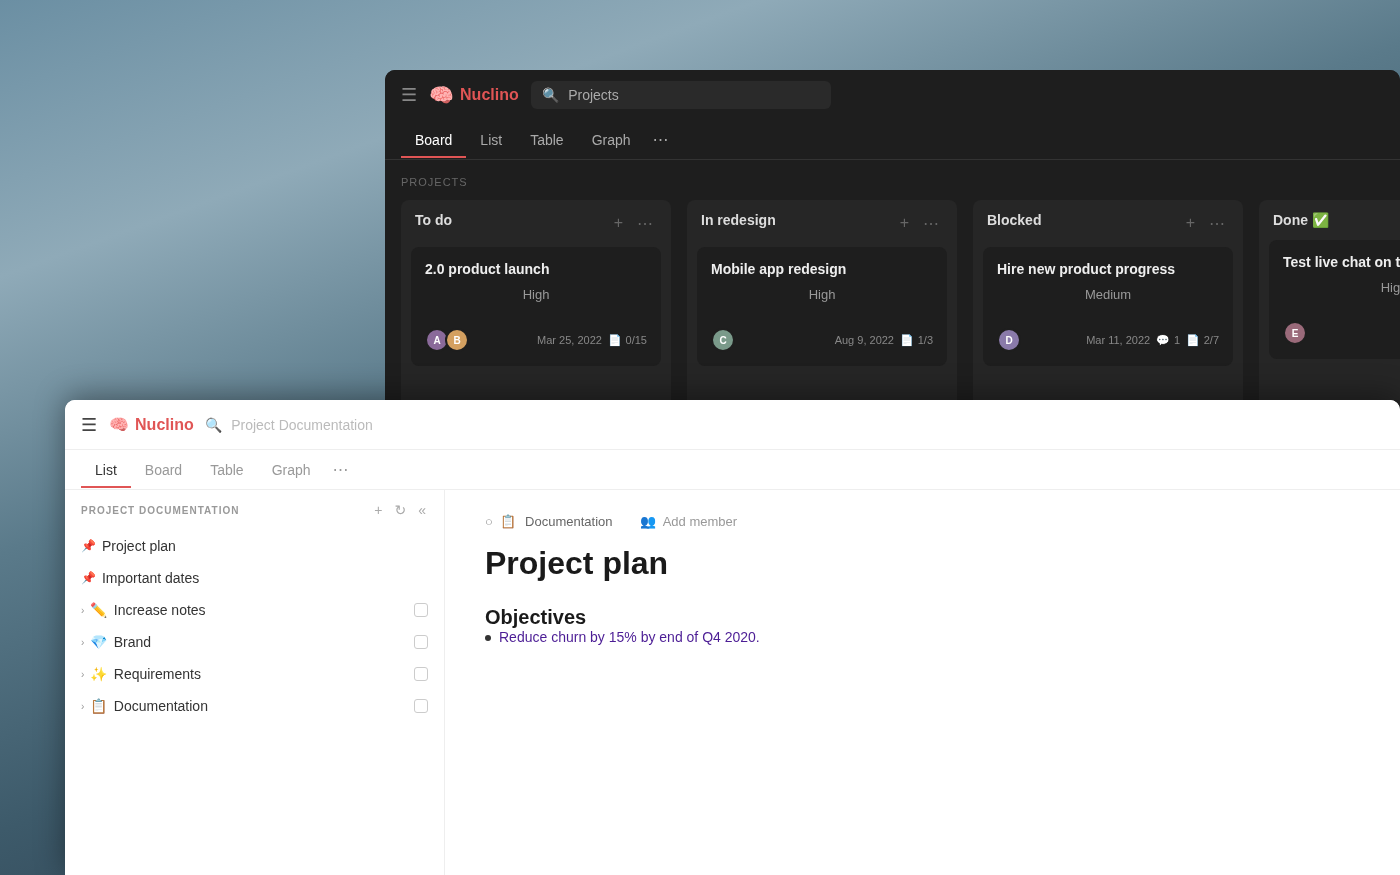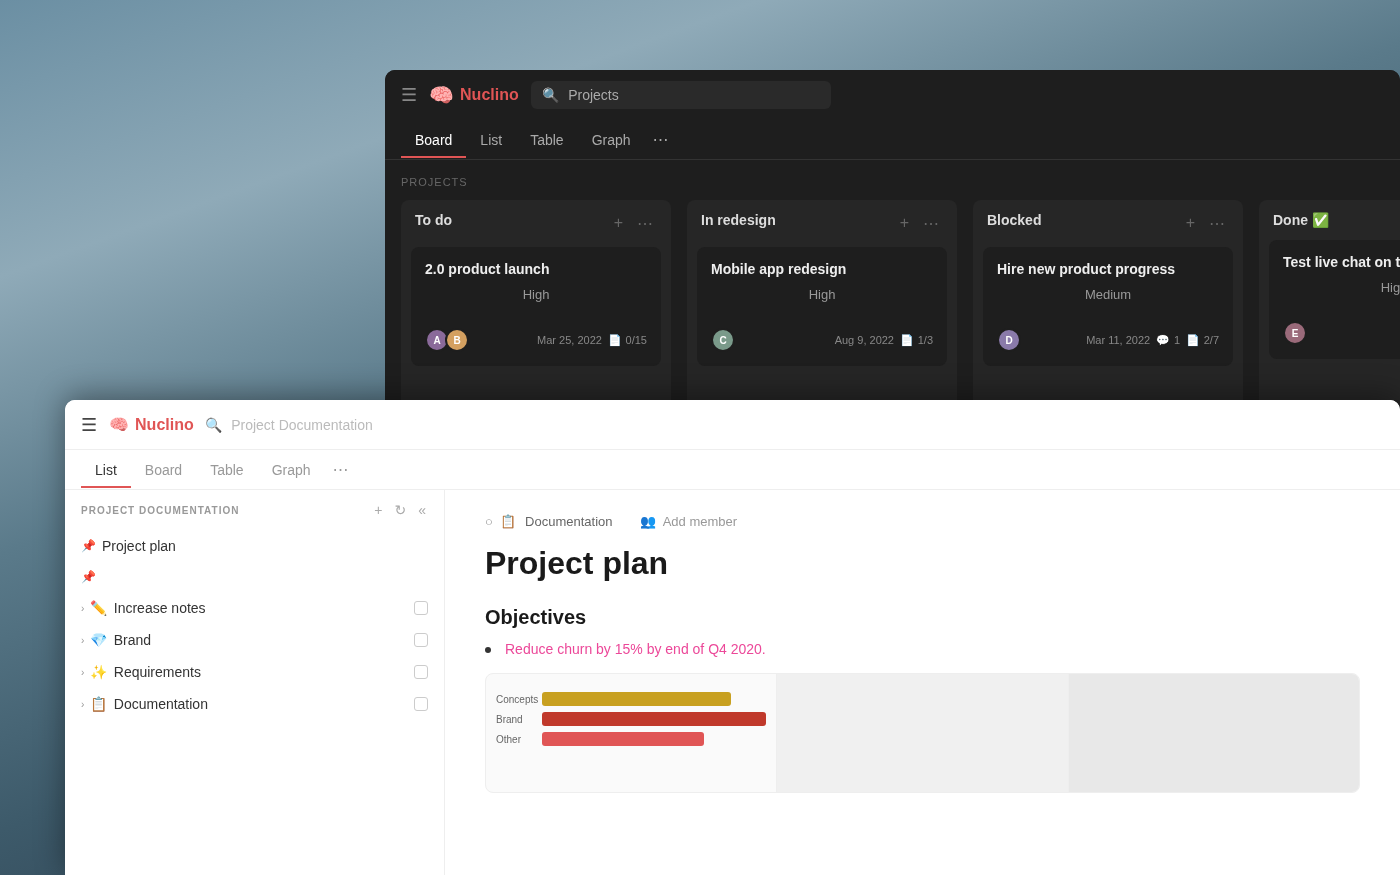--- a/index.html
+++ b/index.html
@@ -428,30 +428,29 @@
       font-size: 32px;
       font-weight: 700;
       color: #1a1a1a;
       margin-bottom: 24px;
     }
 
     .doc-section-title {
       font-size: 20px;
       font-weight: 600;
       color: #1a1a1a;
-      margin-bottom: 12px;
     }
 
     .doc-bullet {
       display: flex;
       align-items: flex-start;
-      gap: 14px;
+      gap: 8px;
       margin-bottom: 6px;
       font-size: 14px;
-      color: #ec4899;
+      color: #4c1d95;
     }
 
     .bullet-dot {
       width: 6px;
       height: 6px;
       border-radius: 50%;
       background: #333;
       margin-top: 6px;
       flex-shrink: 0;
     }
@@ -657,20 +656,21 @@
         <span class="sidebar-icon-btn">«</span>
       </div>
 
       <div class="sidebar-item">
         <span class="sidebar-item-pin">📌</span>
         <span class="sidebar-item-text">Project plan</span>
       </div>
 
       <div class="sidebar-item">
         <span class="sidebar-item-pin">📌</span>
+        <span class="sidebar-item-text">Important dates</span>
       </div>
 
       <div class="sidebar-group">
         <span class="sidebar-chevron">›</span>
         <span class="sidebar-group-emoji">✏️</span>
         <span class="sidebar-group-text">Increase notes</span>
         <div class="sidebar-item-checkbox"></div>
       </div>
 
       <div class="sidebar-group">
@@ -709,35 +709,15 @@
       <h1 class="doc-title">Project plan</h1>
 
       <h2 class="doc-section-title">Objectives</h2>
 
       <div class="doc-bullet">
         <span class="bullet-dot"></span>
         <span>Reduce churn by 15% by end of Q4 2020.</span>
       </div>
 
 
-      <div class="chart-preview">
-        <div class="chart-col">
-          <div class="bar-container">
-            <div class="bar-row">
-              <span class="bar-label">Concepts</span>
-              <div class="bar bar-concepts"></div>
-            </div>
-            <div class="bar-row">
-              <span class="bar-label">Brand</span>
-              <div class="bar bar-brand"></div>
-            </div>
-            <div class="bar-row">
-              <span class="bar-label">Other</span>
-              <div class="bar bar-other"></div>
-            </div>
-          </div>
-        </div>
-        <div class="chart-col" style="background:#f0f0f0;"></div>
-        <div class="chart-col" style="background:#e8e8e8;"></div>
-      </div>
     </div>
   </div>
 </div>
 
 </body></html>

